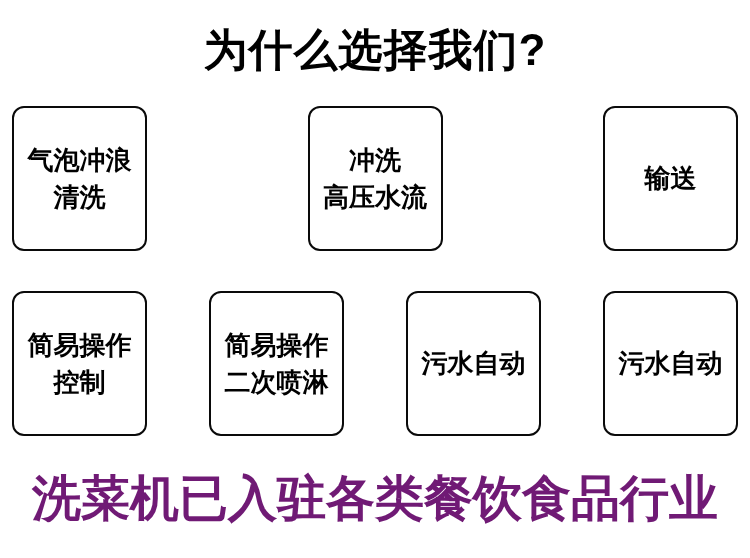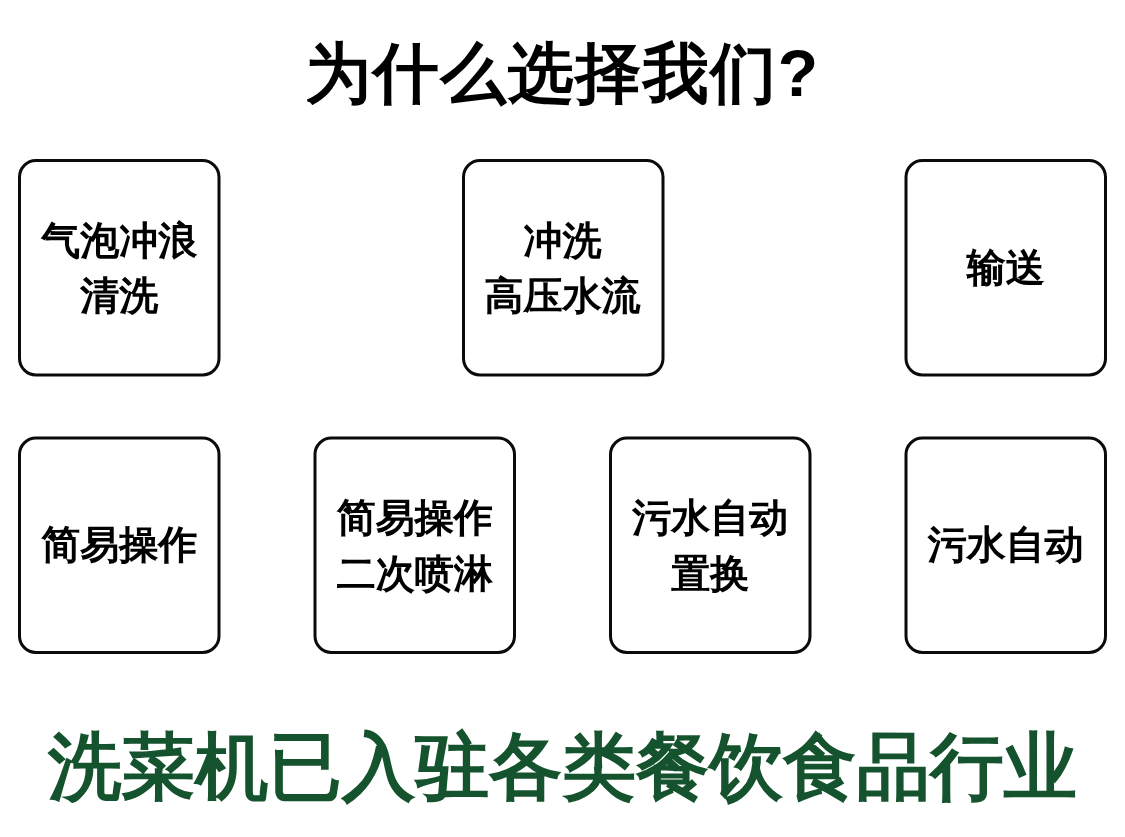--- a/index.html
+++ b/index.html
@@ -40,27 +40,27 @@
     flex-direction: column;
     align-items: center;
     justify-content: center;
     text-align: center;
     font-size: 26px;
     font-weight: 700;
     line-height: 37px;
     color: #000000;
   }
   .footer-title {
-    margin-top: 45px;
+    margin-top: 31px;
     text-align: center;
     font-size: 49px;
     font-weight: 700;
     line-height: 62px;
     letter-spacing: 0px;
-    color: #14532d;
+    color: #701a75;
     white-space: nowrap;
   }
 </style>
 </head>
 <body>
 
 <div class="page">
 
   <h1 class="title">为什么选择我们?</h1>
 
@@ -74,28 +74,28 @@
       <span>高压水流</span>
     </div>
     <div class="box">
       <span>输送</span>
     </div>
   </div>
 
   <div class="row row2">
     <div class="box">
       <span>简易操作</span>
+      <span>控制</span>
     </div>
     <div class="box">
       <span>简易操作</span>
       <span>二次喷淋</span>
     </div>
     <div class="box">
       <span>污水自动</span>
-      <span>置换</span>
     </div>
     <div class="box">
       <span>污水自动</span>
     </div>
   </div>
 
   <h2 class="footer-title">洗菜机已入驻各类餐饮食品行业</h2>
 
 </div>
 

